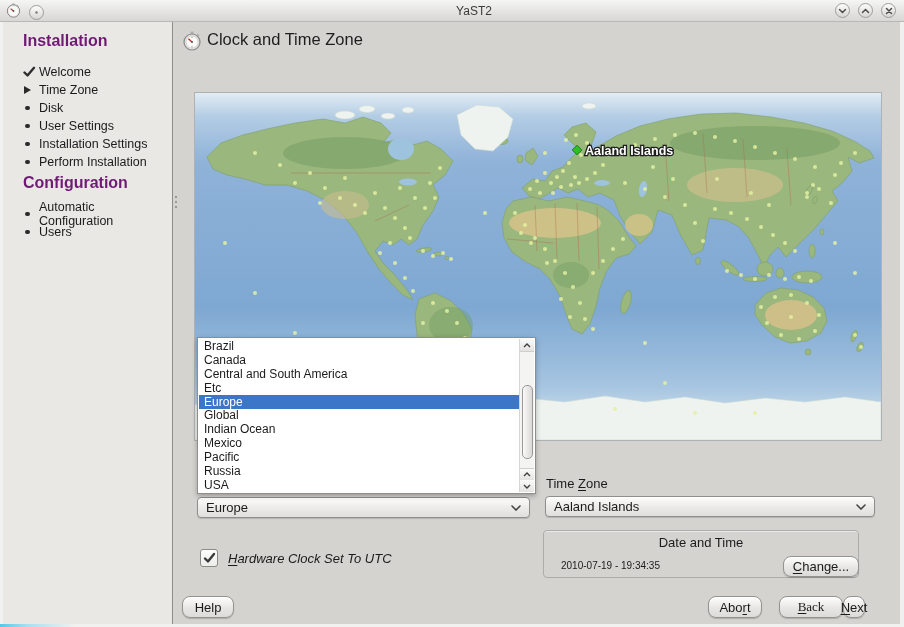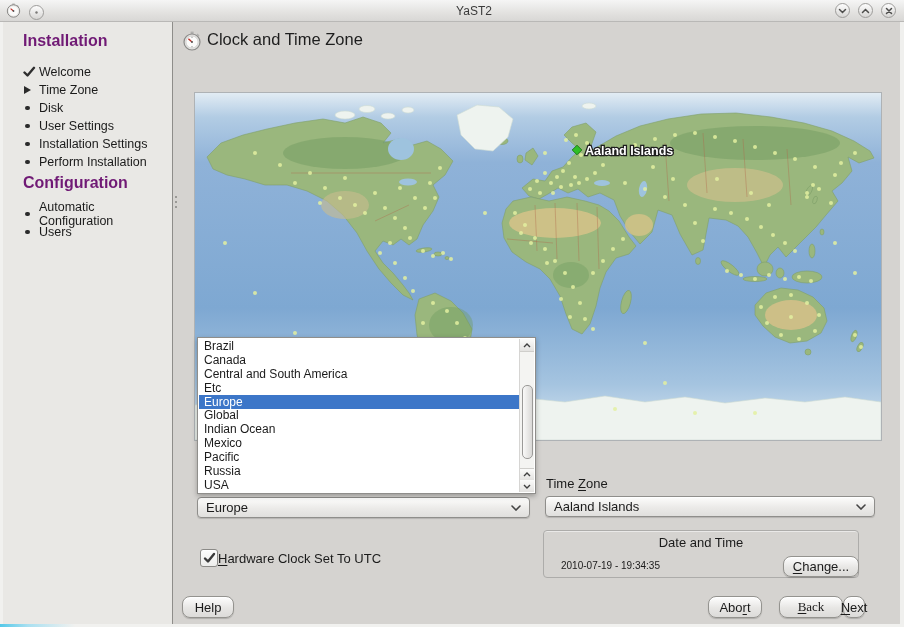--- a/index.html
+++ b/index.html
@@ -66,21 +66,21 @@
            box-shadow:inset 0 1px 0 rgba(255,255,255,.9), 0 1px 1px rgba(0,0,0,.15);
            display:flex; align-items:center; padding:0 8px; font-size:13px; }
   .combo .chev { margin-left:auto; display:flex; }
   .btn { position:absolute; height:22px; border:1px solid #94938f; border-radius:8px;
          background:linear-gradient(#fefefe,#e7e6e4 55%,#dcdbd9);
          box-shadow:inset 0 1px 0 rgba(255,255,255,.9), 0 1px 1px rgba(0,0,0,.18);
          font-size:13px; color:#1b1b1b; display:flex; align-items:center; justify-content:center; padding:0 10px; }
   .mn { text-decoration:underline; text-underline-offset:2px; }
   .field-label { position:absolute; font-size:13px; color:#1b1b1b; }
 
-  .cbrow { position:absolute; left:200px; top:549px; display:flex; align-items:center; gap:0; }
+  .cbrow { position:absolute; left:200px; top:549px; display:flex; align-items:center; gap:10px;font-style:italic; }
   .checkbox { width:18px; height:18px; border:1px solid #8b8a87; border-radius:3px;
               background:linear-gradient(#fdfdfd,#ededeb); display:flex; align-items:center; justify-content:center;
               box-shadow:inset 0 1px 0 #fff; }
 
   .groupbox { position:absolute; left:543px; top:530px; width:316px; height:48px;
               border:1px solid #adacaa; border-radius:4px; box-shadow:inset 0 1px 0 rgba(255,255,255,.5); }
   .gb-title { position:absolute; left:0; right:0; top:4px; text-align:center; font-size:13px; }
   .gb-date { position:absolute; left:17px; top:29px; font-size:10px; }
 </style>
 </head>

